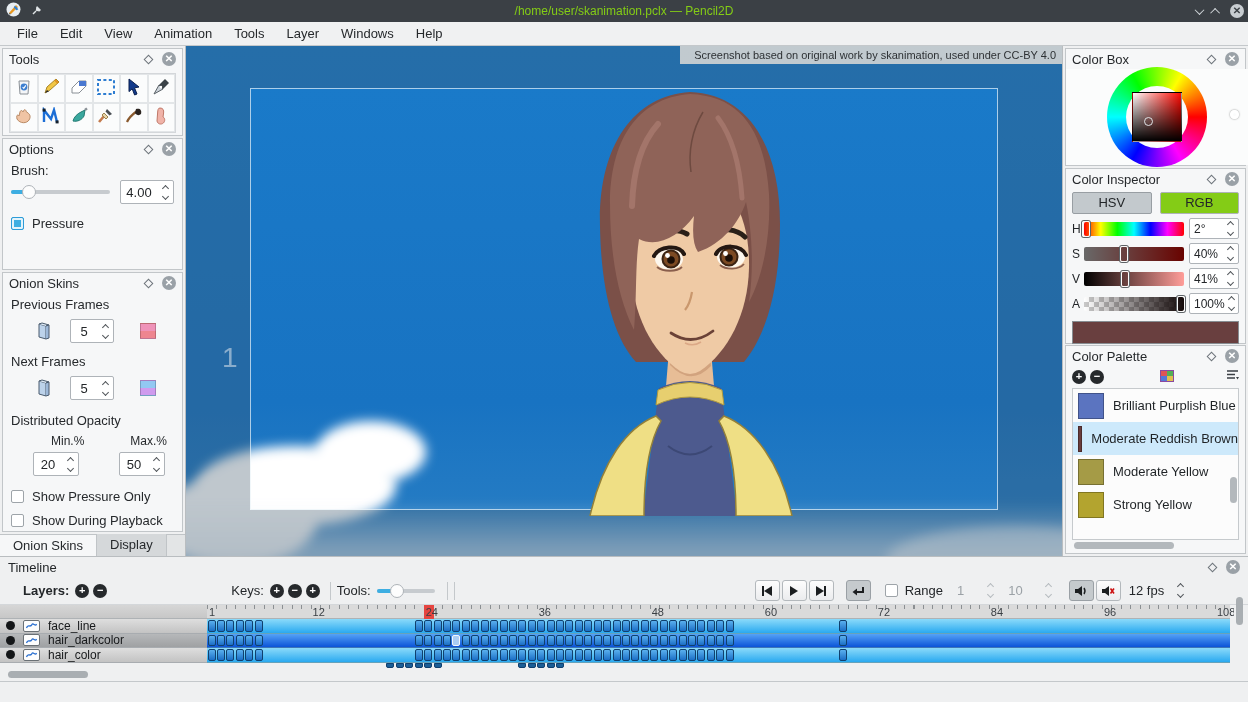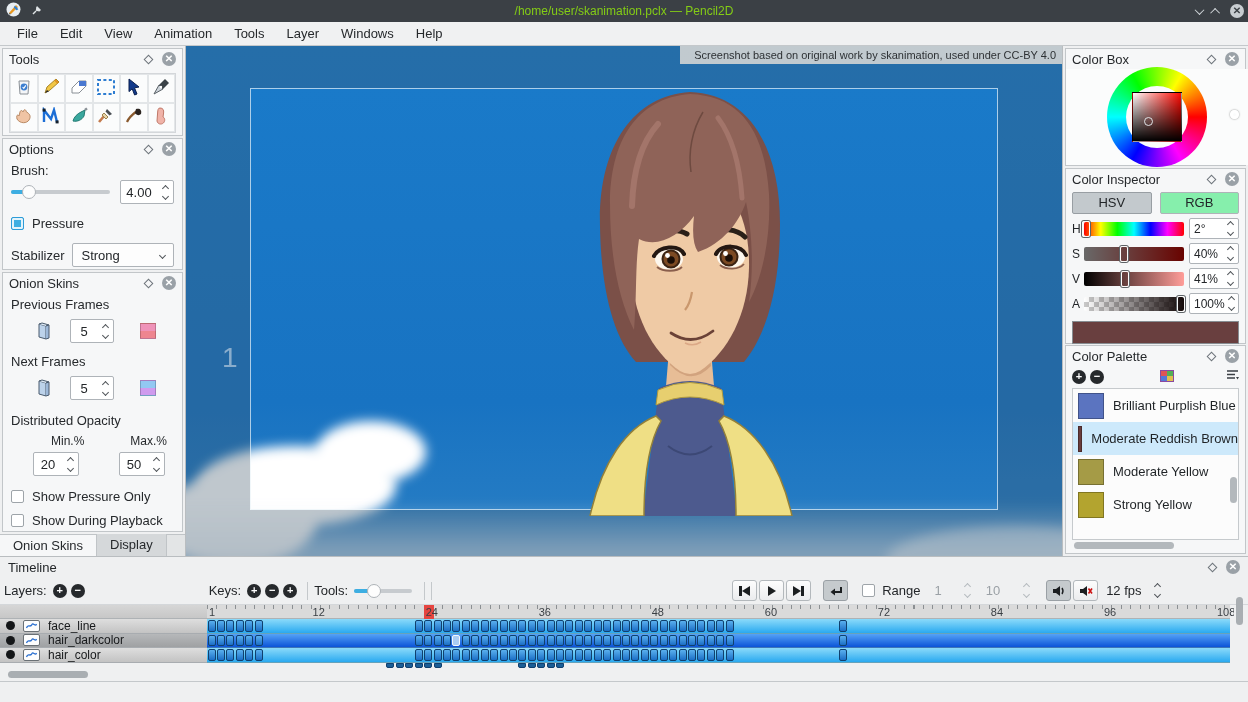--- a/index.html
+++ b/index.html
@@ -74,21 +74,21 @@
 .wheelwrap { position:relative; width:182px; height:96px; background:#fbfcfc; }
 .hue-ring { position:absolute; left:41px; top:-2px; width:100px; height:100px; border-radius:50%;
  background:conic-gradient(from 0deg,#7fff00 0deg,#ffff00 30deg,#ff0000 90deg,#ff00ff 150deg,#0000ff 210deg,#00ffff 270deg,#00ff00 330deg,#7fff00 360deg); }
 .hue-hole { position:absolute; left:60px; top:17px; width:62px; height:62px; border-radius:50%; background:#fbfcfc; }
 .sv-square { position:absolute; left:66px; top:23px; width:50px; height:50px; border:1px solid rgba(0,0,0,.35);
  background-image:linear-gradient(to top,#000,rgba(0,0,0,0)),linear-gradient(to right,#fff,#fe0a02); }
 .ring-sel { position:absolute; left:164px; top:41px; width:9px; height:9px; border:3.5px solid #fff; border-radius:50%; box-shadow:0 0 2px rgba(0,0,0,.5); }
 .sq-sel { position:absolute; left:78px; top:48px; width:9px; height:9px; border:1.6px solid #dfe3e6; border-radius:50%; }
 
 
-.modebtn { width:84px; height:22px; border:1px solid #aeb3b8; border-radius:2px; background:#86efac; text-align:center; line-height:20px; font-size:13px; }
+.modebtn { width:84px; height:22px; border:1px solid #aeb3b8; border-radius:2px; background:#84cc16; text-align:center; line-height:20px; font-size:13px; }
 .modebtn.active { background:#c3c9cd; border-color:#989ea3; }
 .cslider-row { display:flex; align-items:center; margin:4px 6px 0 6px; height:21px; }
 .cslider-row .lab { width:12px; font-size:12px; }
 .cslider { position:relative; flex:1; height:14px; border-radius:2px; }
 .cslider .hknob { position:absolute; top:-1px; width:8px; height:16px; border:1.5px solid #fbfbfb; box-shadow:0 0 0 1px #5d6266; border-radius:2px; transform:translateX(-50%); }
 .cs-h { background:linear-gradient(to right,#f00,#ff0,#0f0,#0ff,#00f,#f0f,#f00); }
 .cs-s { background:linear-gradient(to right,#696969,#690300); }
 .cs-v { background:linear-gradient(to right,#000,#ff9d99); }
 .cs-a { background-image:linear-gradient(to right,rgba(105,63,63,0),rgba(20,10,10,1)),conic-gradient(#c9c9c9 25%,#fff 0 50%,#c9c9c9 0 75%,#fff 0); background-size:100% 100%,10px 10px; }
 .valbox { width:50px; height:21px; margin-left:5px; background:#fff; border:1px solid #aeb3b8; border-radius:2px; display:flex; align-items:center; }
@@ -282,27 +282,20 @@
           <span class="val">4.00</span>
           <span class="spincol">
               <span class="sarr up"></span>
               <span class="sarr dn"></span>
             </span>
         </div>
       </div>
       <div class="row" style="margin-top:12px;">
         <span class="checkbox checked"></span>
         <span class="opt-label" style="margin-left:8px;">Pressure</span>
-      </div>
-      <div class="row" style="margin-top:12px;">
-        <span class="opt-label">Stabilizer</span>
-        <div class="dropdown" style="flex:1;margin-left:8px;">
-          <span class="dval">Strong</span>
-          <span class="sarr dn"></span>
-        </div>
       </div>
     </div>
   </div>
 
   <div class="panel" style="top:226px;height:260px;">
     <div class="ptitle">
       <span class="t">Onion Skins</span>
       <span class="diam"></span>
       <span class="pclose">✕</span>
     </div>
@@ -560,21 +553,21 @@
   </div>
 </div>
 
 <div class="timeline">
   <div class="tl-title">
     <span class="t">Timeline</span>
     <span class="diam"></span>
     <span class="pclose">✕</span>
   </div>
   <div class="tl-toolbar">
-    <span style="margin-left:4px;">Layers:</span>
+    <span style="margin-left:23px;font-weight:bold;">Layers:</span>
     <span class="circbtn" style="margin-left:6px;">+</span>
     <span class="circbtn">−</span>
     <span style="margin-left:120px;">Keys:</span>
     <span class="circbtn" style="margin-left:6px;">+</span>
     <span class="circbtn">−</span>
     <span class="circbtn">+</span>
     <span class="vsep"></span>
     <span>Tools:</span>
     <div class="slider" style="width:58px;margin-left:6px;">
       <div class="fill" style="width:35%;"></div>

